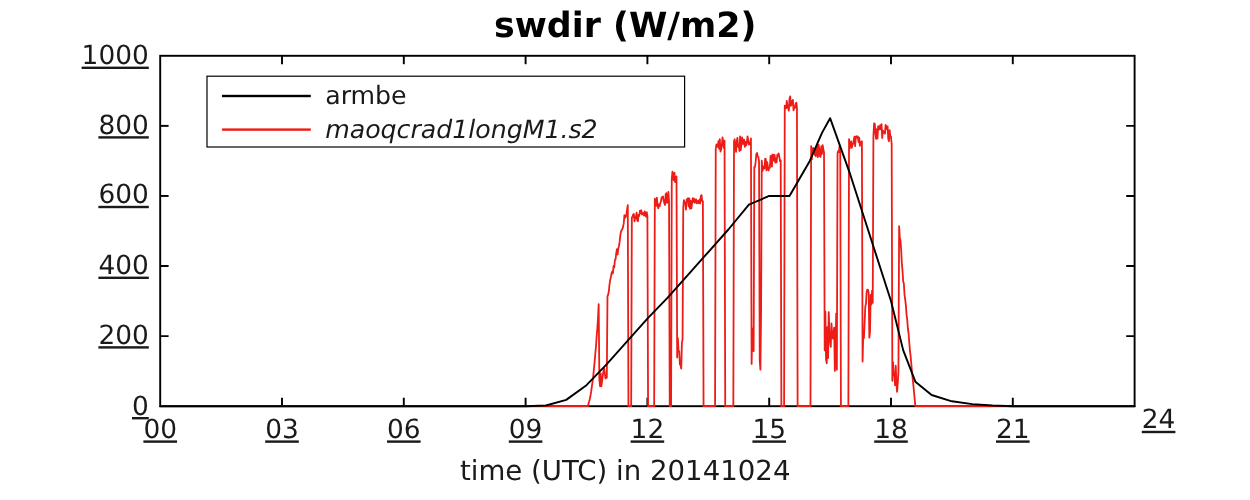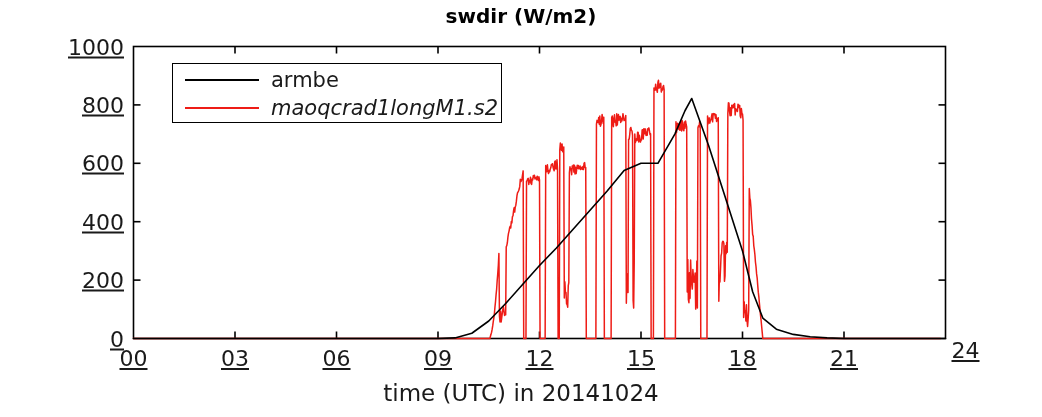--- a/index.html
+++ b/index.html
@@ -18,21 +18,21 @@
     width: 1042px;
     height: 417px;
     background: #ffffff;
   }
   #chart-title {
     position: absolute;
     left: 0;
     top: 4px;
     width: 1042px;
     text-align: center;
-    font-size: 20px;
+    font-size: 29px;
     font-weight: bold;
     color: #000000;
     letter-spacing: 0px;
     font-family: "DejaVu Sans", sans-serif;
   }
   #plot-svg {
     position: absolute;
     left: 0;
     top: 0;
   }
@@ -59,21 +59,21 @@
     width: 1042px;
     text-align: center;
     font-size: 23px;
     color: #1a1a1a;
     font-family: "DejaVu Sans", sans-serif;
   }
   #legend-box {
     position: absolute;
     left: 172px;
     top: 63px;
-    width: 330px;
+    width: 399px;
     height: 60px;
     border: 1.4px solid #000000;
     background: #ffffff;
     box-sizing: border-box;
   }
   .legend-entry {
     position: absolute;
     left: 0;
     width: 100%;
     height: 30px;

